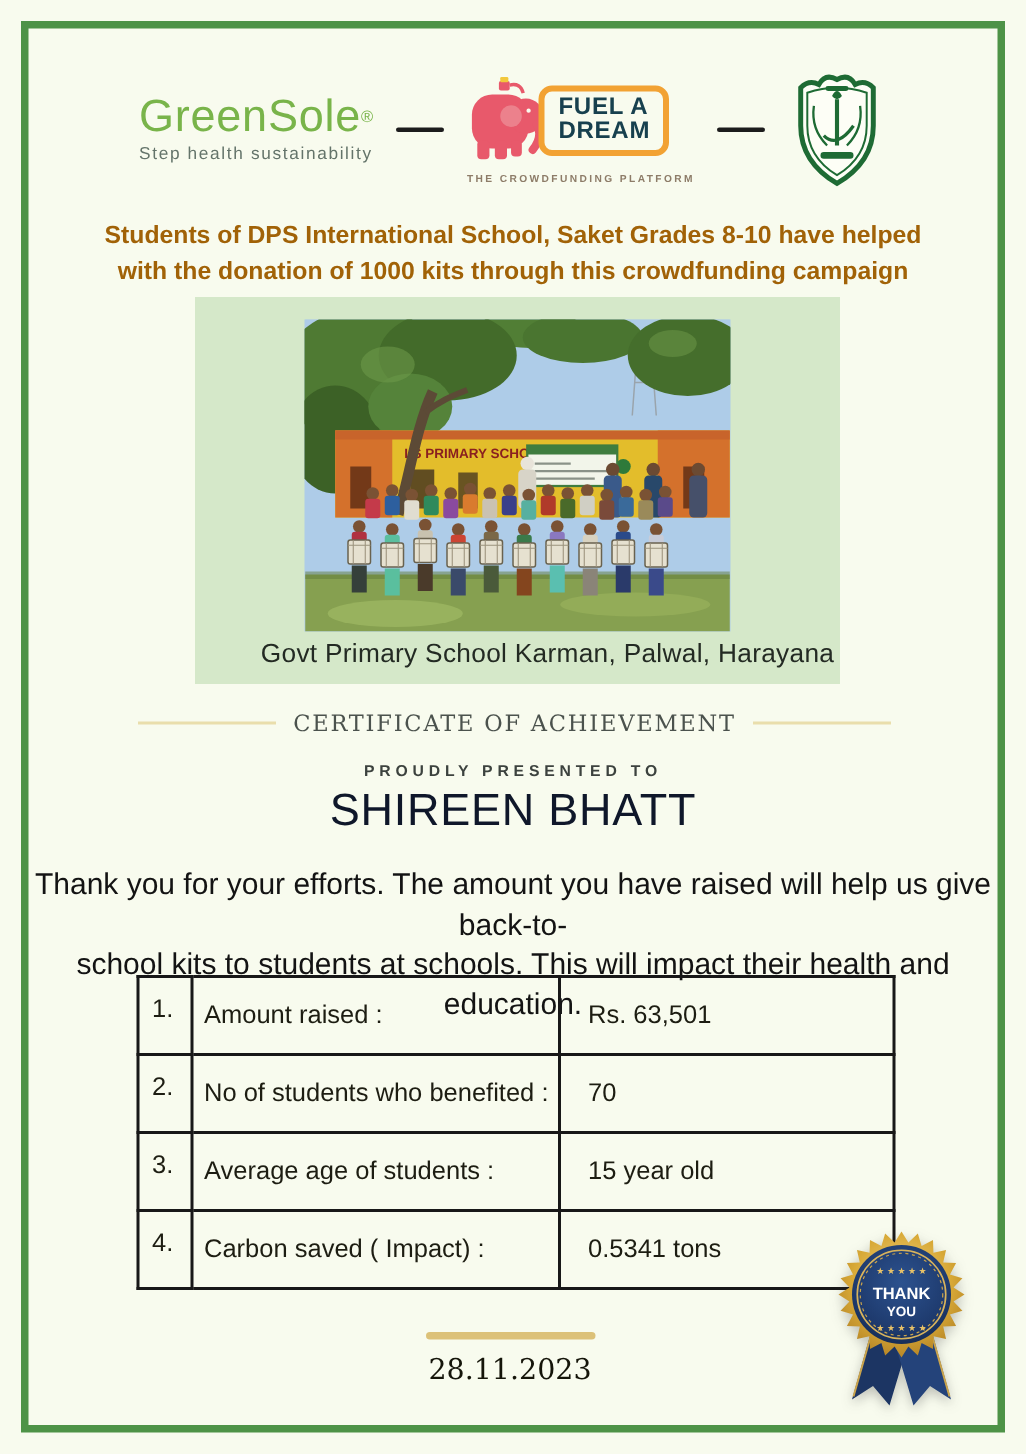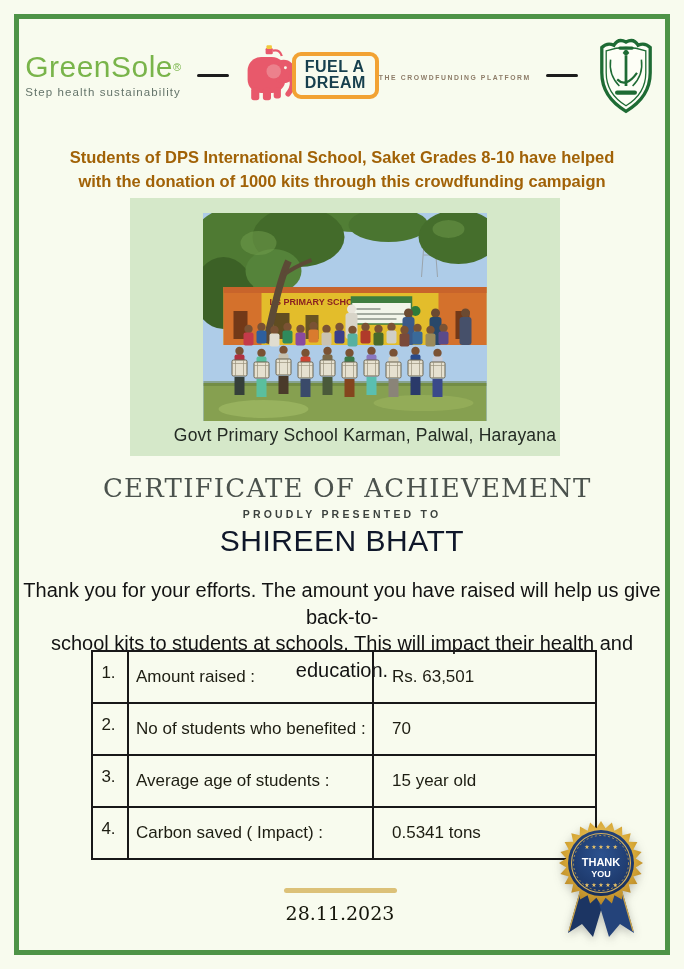--- a/index.html
+++ b/index.html
@@ -5,45 +5,45 @@
   html,body{margin:0;padding:0;}
   body{
     width:684px;height:969px;position:relative;overflow:hidden;
     background:#f8fbee;
     font-family:"Liberation Sans", sans-serif;
     -webkit-font-smoothing:antialiased;
   }
   .frame{position:absolute;inset:14px;border:5px solid #4e9347;pointer-events:none;}
 
   
-  .logos{position:absolute;top:35px;left:0;right:0;display:flex;justify-content:center;align-items:center;gap:15px;}
+  .logos{position:absolute;top:46px;left:0;right:0;display:flex;justify-content:center;align-items:center;gap:15px;}
   .gs{display:flex;flex-direction:column;align-items:flex-start;}
   .gs-brand{font-size:30px;color:#79b44a;letter-spacing:.5px;font-weight:400;line-height:30px;}
   .gs-reg{font-size:11px;vertical-align:top;color:#79b44a;}
   .gs-tag{font-size:11.5px;color:#64746a;letter-spacing:1.1px;margin-top:4px;}
   .dash{width:32px;height:3px;background:#1c1c1c;border-radius:2px;}
-  .fad{display:flex;flex-direction:row;align-items:center;}
+  .fad{display:flex;flex-direction:column;align-items:flex-start;}
   .fad-top{display:flex;align-items:center;}
   .fad-box{border:4px solid #f2a233;border-radius:9px;padding:3px 9px 4px;margin-left:-6px;background:#f8fbee;}
   .fad-t{font-size:16px;font-weight:700;color:#17404e;line-height:16px;letter-spacing:.5px;}
   .fad-tag{font-size:6.8px;color:#8d7c68;letter-spacing:1.6px;margin-top:4px;font-weight:700;}
 
   
   .intro{position:absolute;top:146px;left:0;right:0;text-align:center;
     color:#a16207;font-weight:700;font-size:16.5px;line-height:23.5px;}
 
   
   .photo-box{position:absolute;top:198px;left:130px;width:430px;height:258px;background:#d5e8c9;text-align:center;}
   .photo-box svg.photo{display:block;margin:15px auto 0;background:#aecce8;}
   .photo-caption{margin-top:4px;font-size:17.5px;color:#232a23;letter-spacing:.2px;padding-left:40px;}
 
   
   .title-row{position:absolute;top:473px;left:92px;width:502px;display:flex;align-items:center;gap:11px;}
   .gold-line{flex:1;height:2px;background:#e9deac;}
-  .cert-title{font-family:"DejaVu Serif", serif;font-size:26px;color:#4b524d;letter-spacing:1.2px;white-space:nowrap;}
+  .cert-title{font-family:"DejaVu Serif", serif;font-size:15px;color:#4b524d;letter-spacing:1.2px;white-space:nowrap;}
   .presented{position:absolute;top:508px;left:0;right:0;text-align:center;
     font-size:10.5px;letter-spacing:3.2px;color:#3c423e;font-weight:700;}
   .recipient{position:absolute;top:524px;left:0;right:0;text-align:center;
     font-size:30px;color:#0f172a;letter-spacing:.5px;}
 
   
   .message{position:absolute;top:577px;left:20px;right:20px;text-align:center;
     font-size:20px;line-height:26.5px;color:#131313;}
 
   

